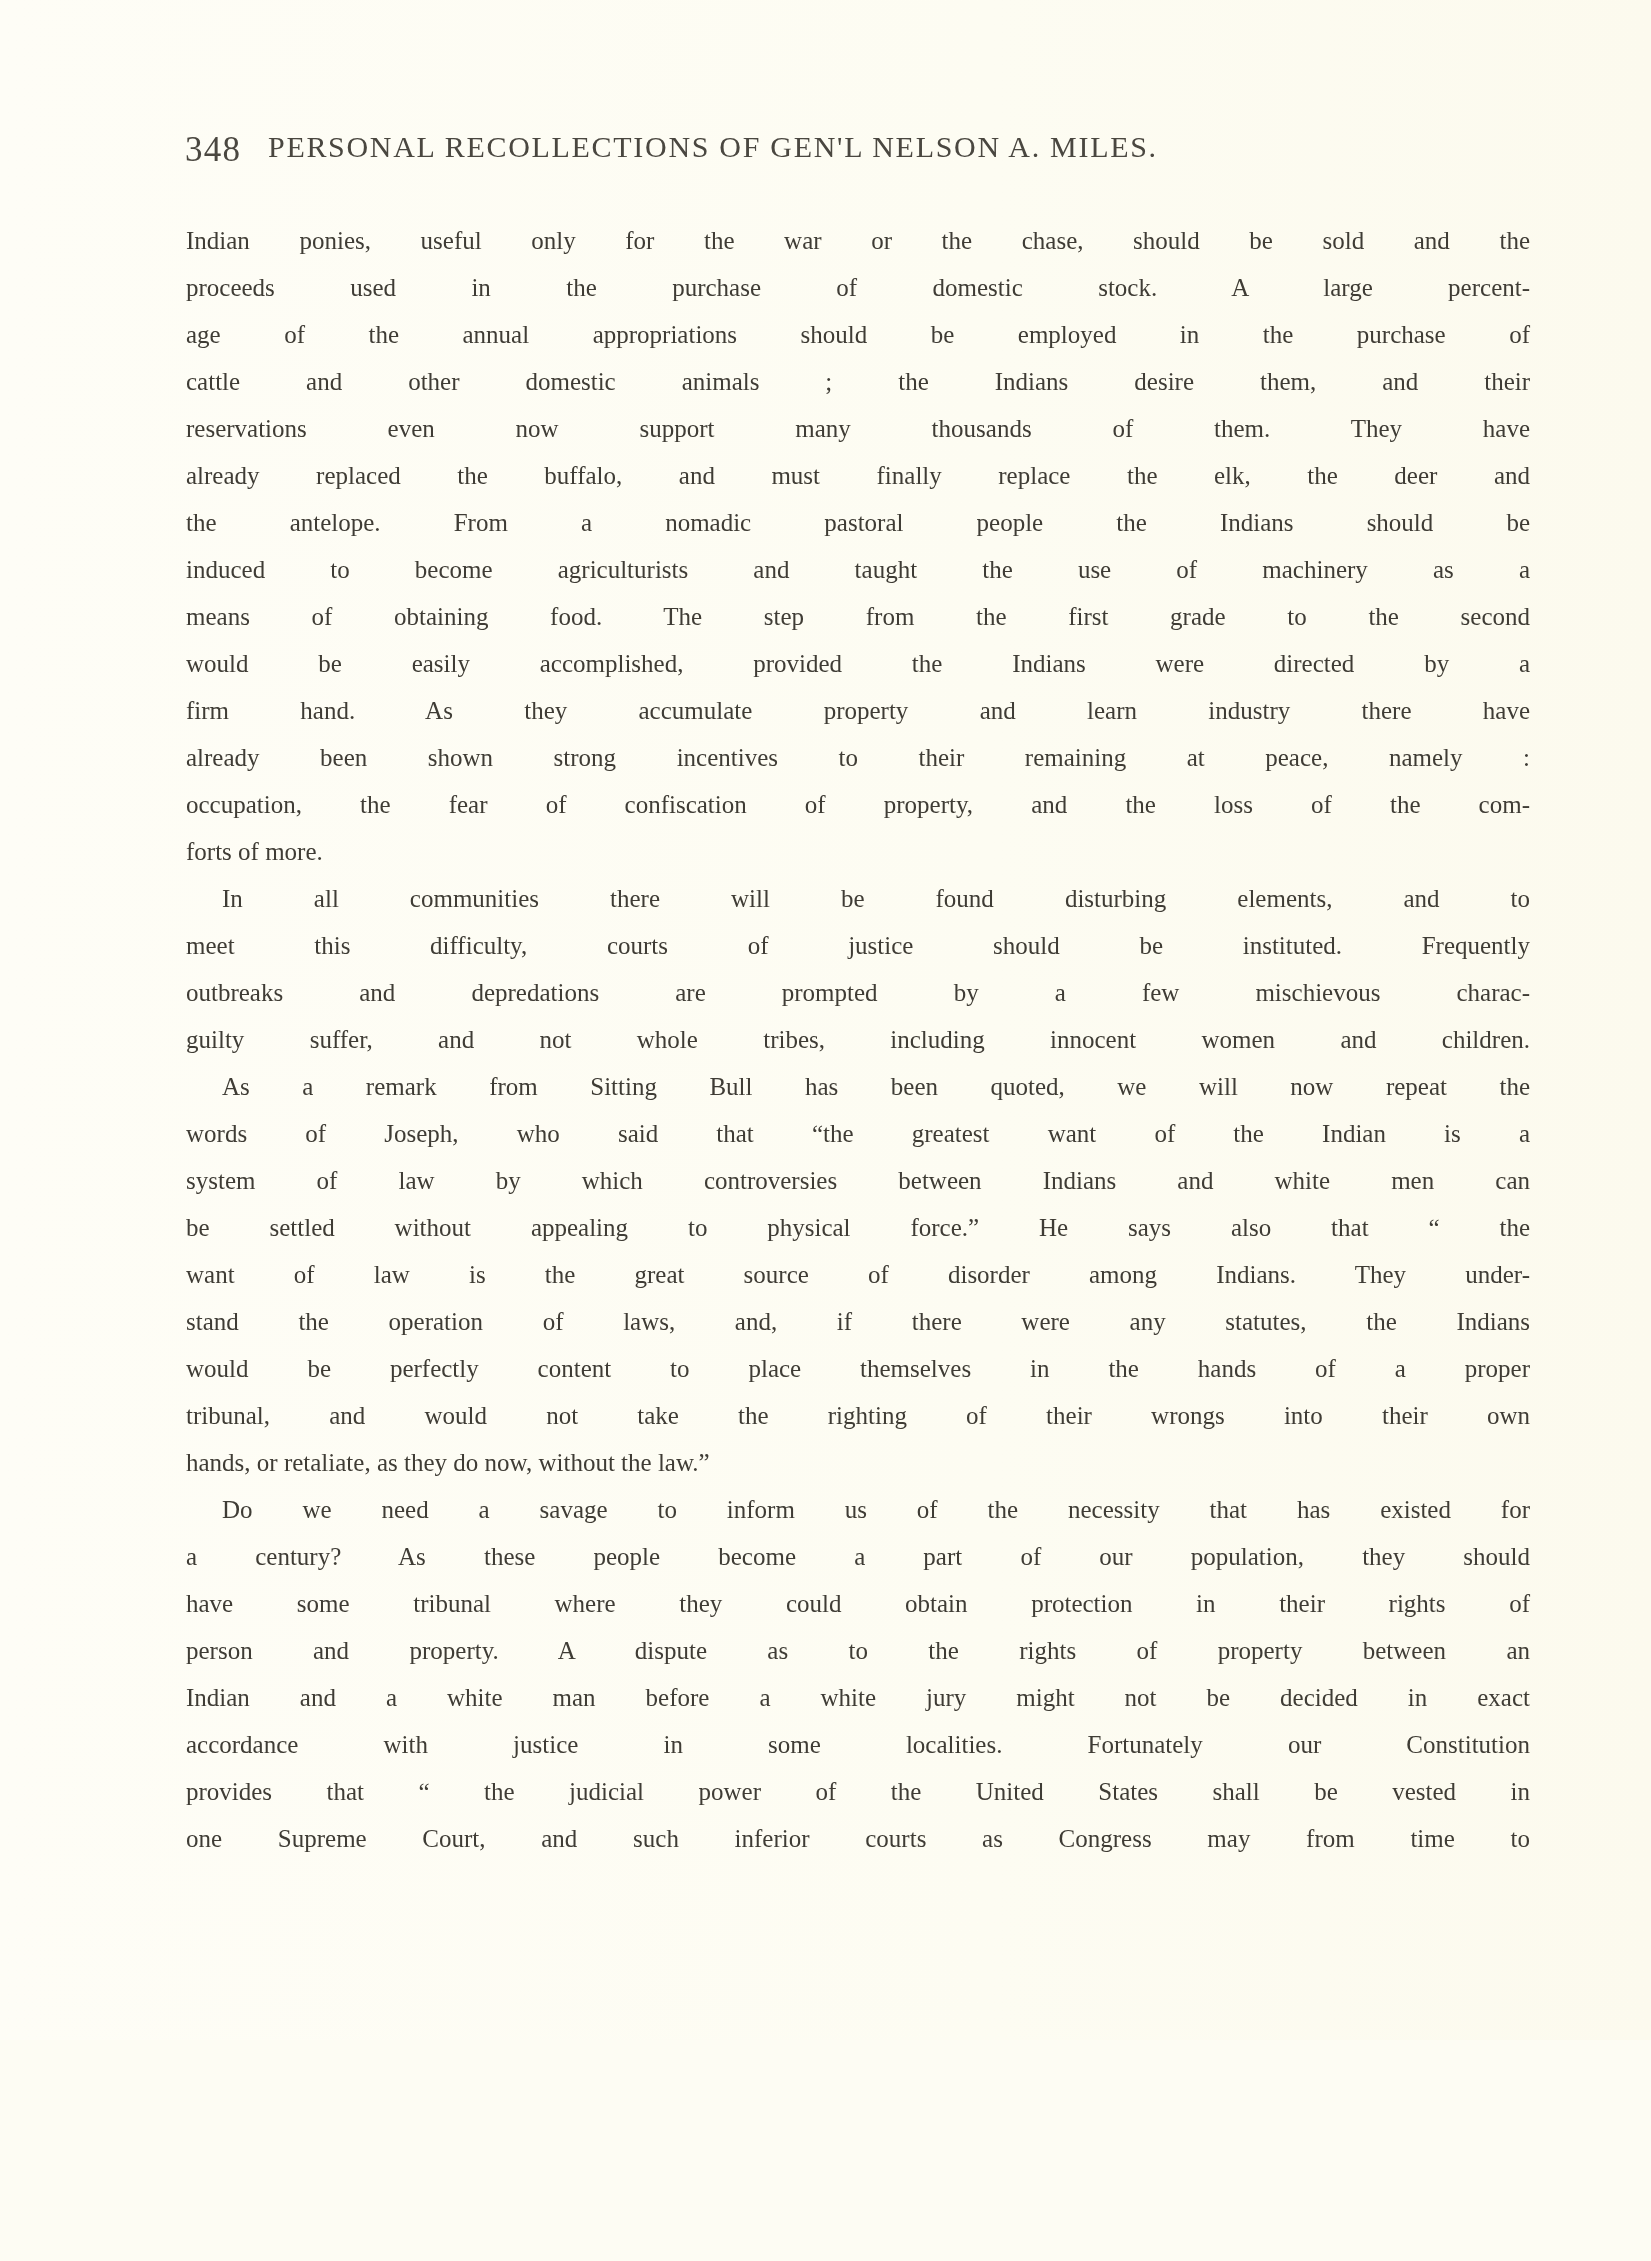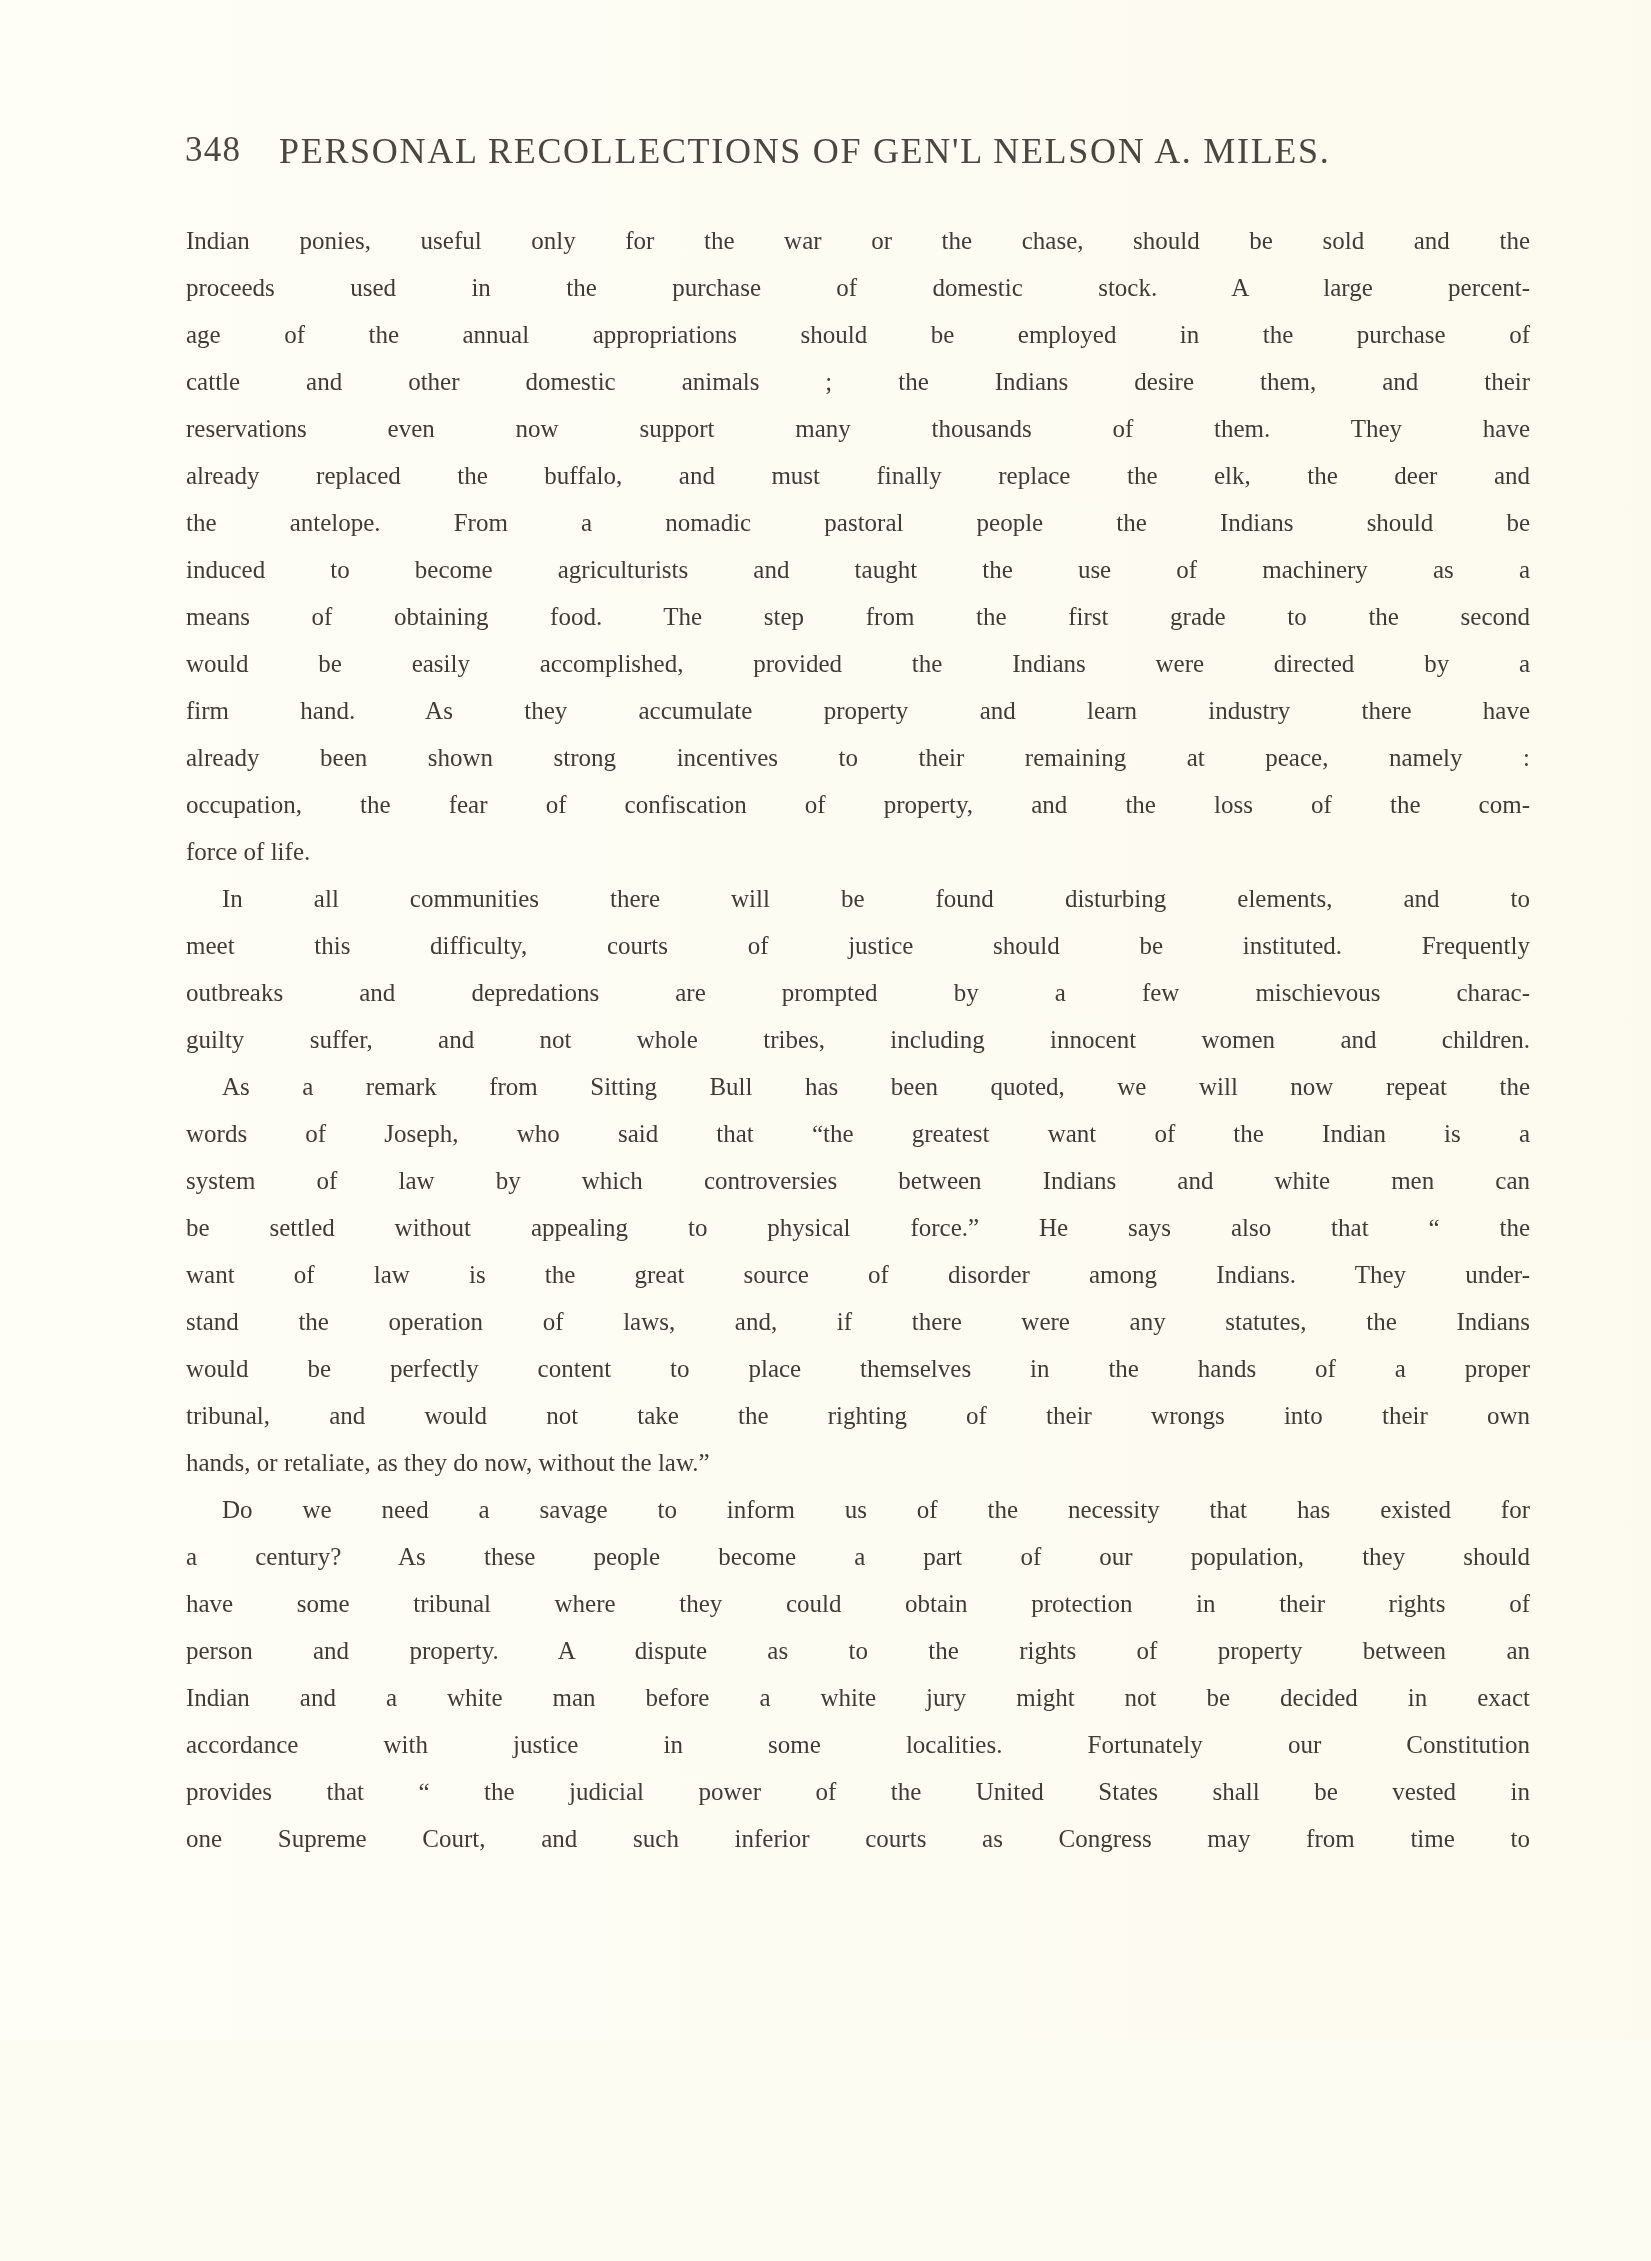--- a/index.html
+++ b/index.html
@@ -35,23 +35,23 @@
       white-space: nowrap;
     }
     .header .page-number {
       position: absolute;
       left: 0;
       top: 0;
       font-size: 35px;
     }
     .header .running-title {
       position: absolute;
-      left: 94px;
+      left: 83px;
       top: 0;
-      font-size: 36px;
+      font-size: 30px;
       letter-spacing: 1.7px;
       text-align: center;
     }
     .body-text {
       position: absolute;
       top: 217px;
       left: 186px;
       width: 1344px;
       font-family: Liberation Serif, serif;
       font-size: 25px;
@@ -91,21 +91,21 @@
       <span class="line">cattle and other domestic animals ; the Indians desire them, and their</span>
       <span class="line">reservations even now support many thousands of them. They have</span>
       <span class="line">already replaced the buffalo, and must finally replace the elk, the deer and</span>
       <span class="line">the antelope. From a nomadic pastoral people the Indians should be</span>
       <span class="line">induced to become agriculturists and taught the use of machinery as a</span>
       <span class="line">means of obtaining food. The step from the first grade to the second</span>
       <span class="line">would be easily accomplished, provided the Indians were directed by a</span>
       <span class="line">firm hand. As they accumulate property and learn industry there have</span>
       <span class="line">already been shown strong incentives to their remaining at peace, namely :</span>
       <span class="line">occupation, the fear of confiscation of property, and the loss of the com-</span>
-      <span class="line last">force of life.</span>
+      <span class="line last">forts of more.</span>
     </div>
 
 
     <div>
       <span class="line indent">In all communities there will be found disturbing elements, and to</span>
       <span class="line">meet this difficulty, courts of justice should be instituted. Frequently</span>
       <span class="line">outbreaks and depredations are prompted by a few mischievous charac-</span>
       <span class="line">guilty suffer, and not whole tribes, including innocent women and children.</span>
     </div>
 

